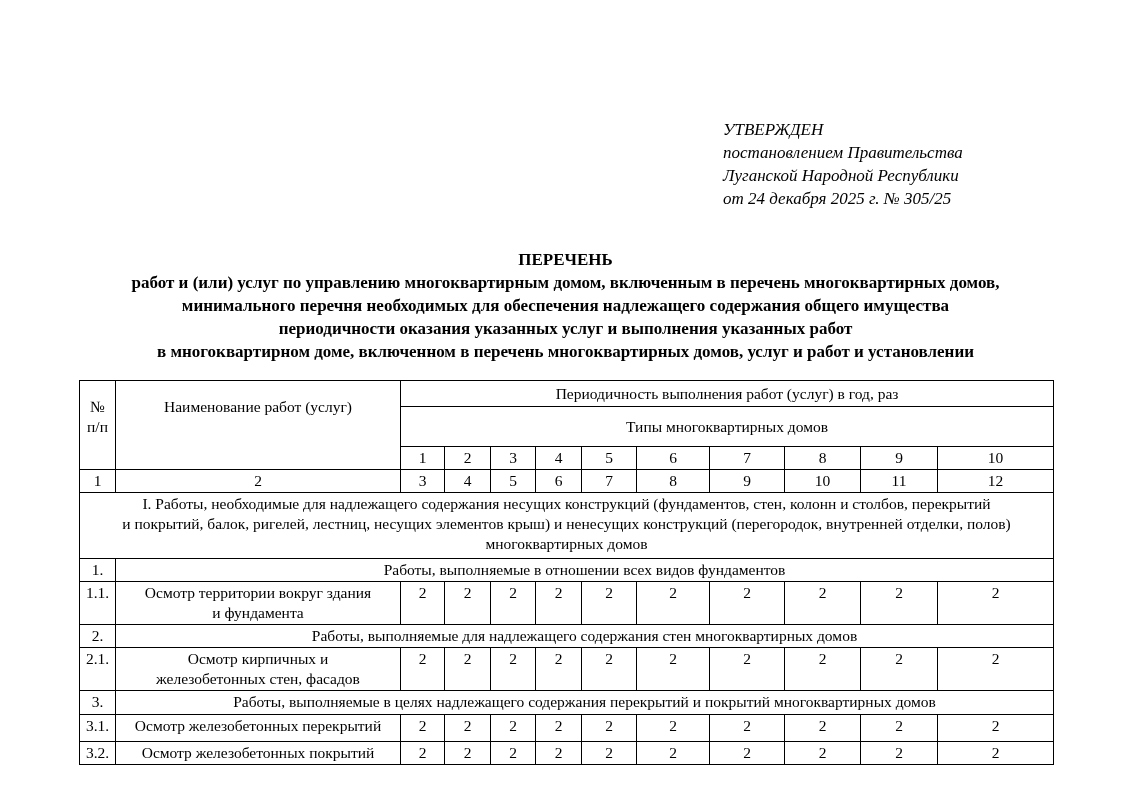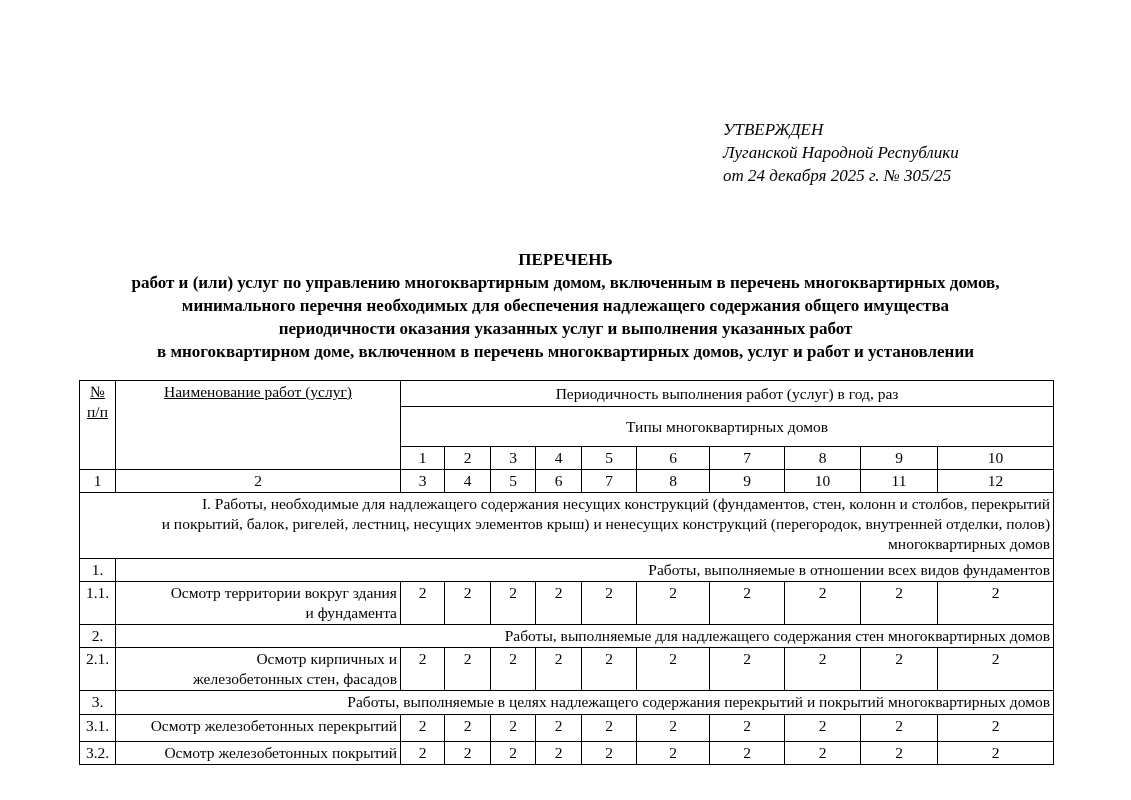--- a/index.html
+++ b/index.html
@@ -34,33 +34,34 @@
     font-size:15.5px;
     line-height:20px;
   }
   table.doc td, table.doc th{
     border:1px solid #000;
     padding:1px 3px;
     font-weight:normal;
     overflow:hidden;
   }
   thead td, thead th{vertical-align:middle;text-align:center;}
-  thead th.vtop{vertical-align:top;padding-top:1px;text-decoration:underline;}
+  thead th.vtop{vertical-align:top;padding-top:16px;}
   tbody td{vertical-align:top;padding-top:2px;}
   .c{text-align:center;}
-  .l{text-align:right;}
+  .l{text-align:center;}
   .pre{white-space:pre-line;}
 </style>
 </head>
 <body>
 
 <div class="page">
 
   <div class="approval">
     <div>УТВЕРЖДЕН</div>
+    <div>постановлением Правительства</div>
     <div>Луганской Народной Республики</div>
     <div>от 24 декабря 2025 г. № 305/25</div>
   </div>
 
   <div class="title-block">
     <div>ПЕРЕЧЕНЬ</div>
     <div>работ и (или) услуг по управлению многоквартирным домом, включенным в перечень многоквартирных домов,</div>
     <div>минимального перечня необходимых для обеспечения надлежащего содержания общего имущества</div>
     <div>периодичности оказания указанных услуг и выполнения указанных работ</div>
     <div>в многоквартирном доме, включенном в перечень многоквартирных домов, услуг и работ и установлении</div>

